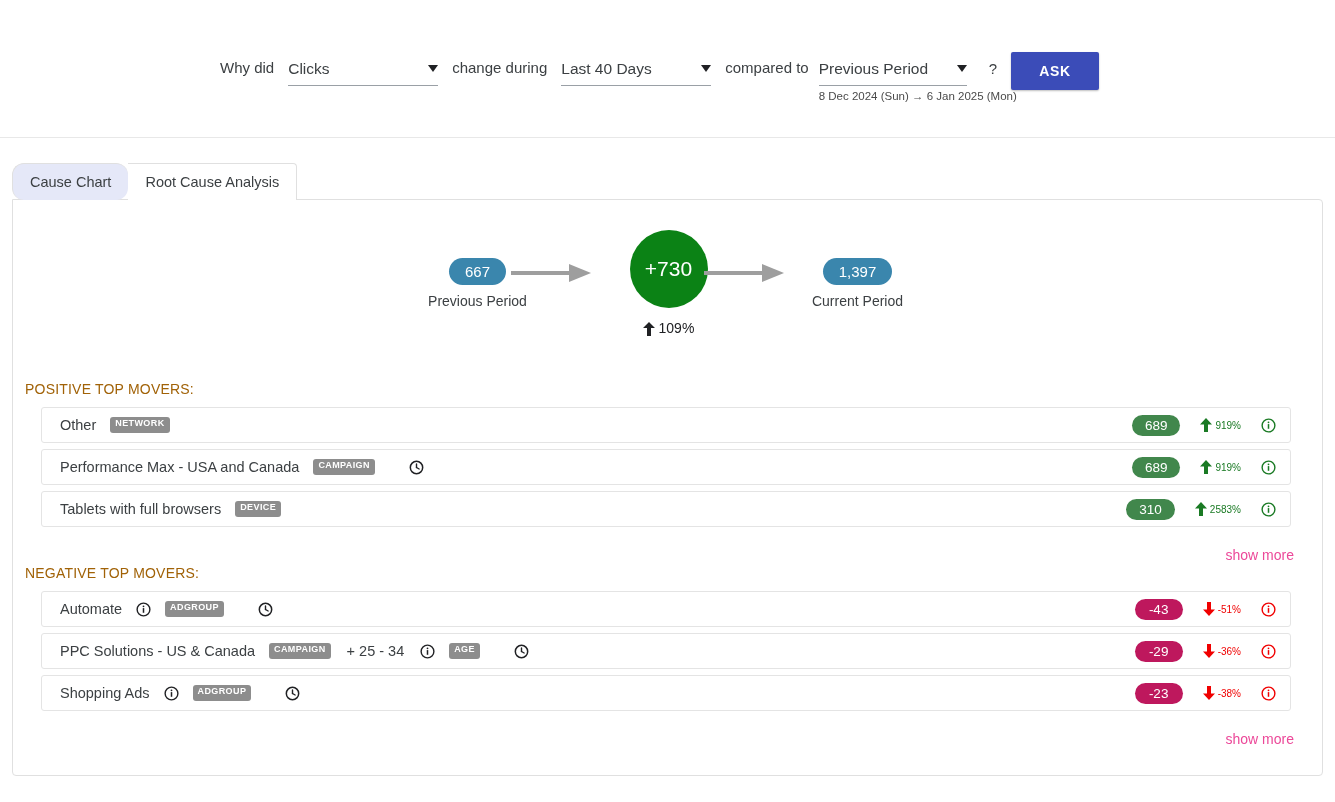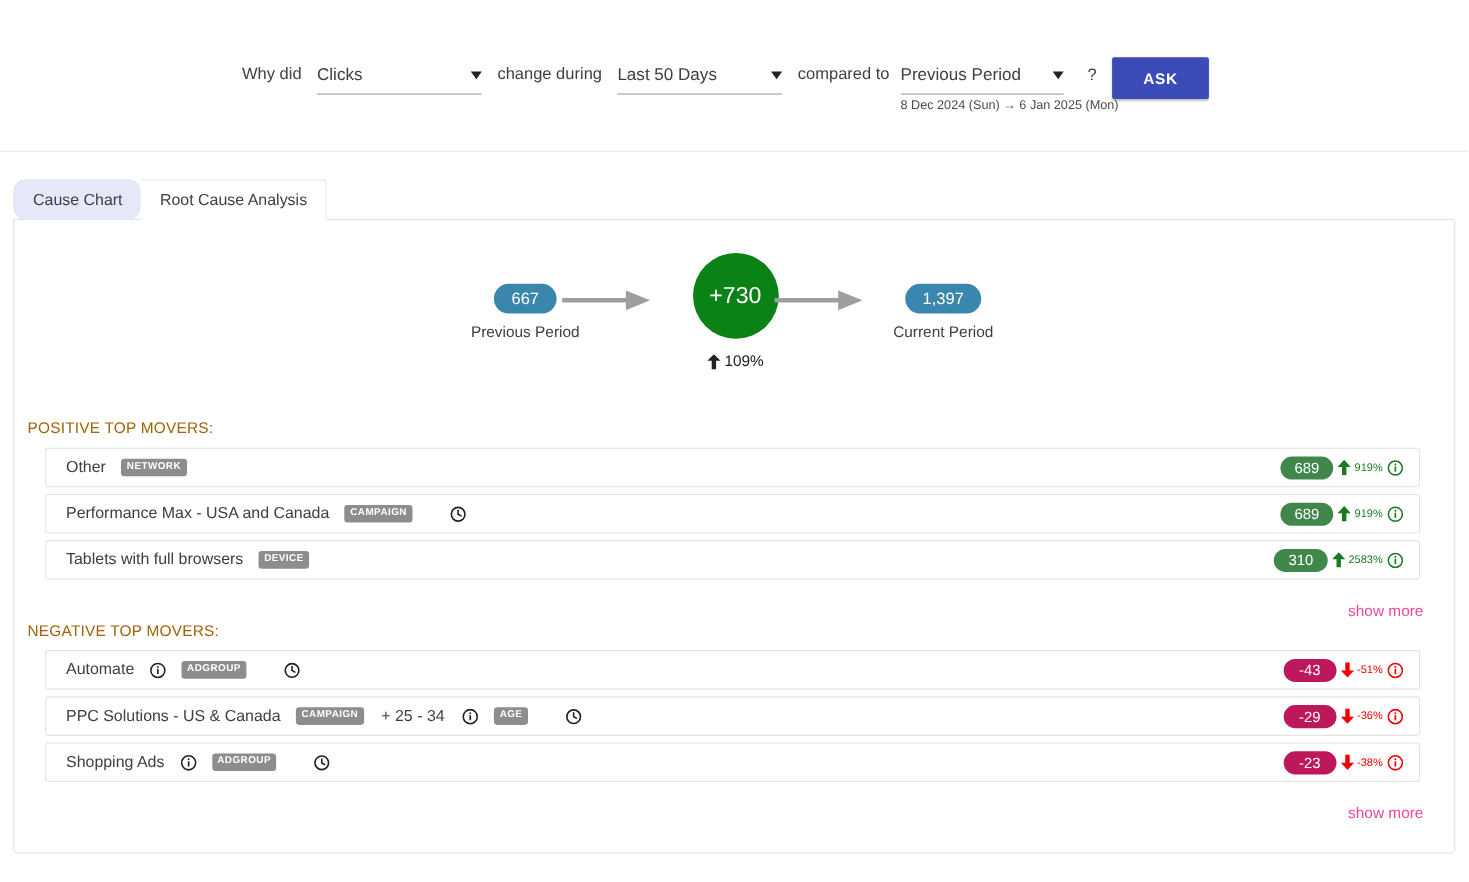--- a/index.html
+++ b/index.html
@@ -222,21 +222,21 @@
   .row-left {
     display: flex;
     gap: 14px;
     font-size: 14.5px;
     color: #3c4043;
     white-space: nowrap;
   }
   .row-right {
     display: flex;
     align-items: center;
-    gap: 4px;
+    gap: 20px;
     white-space: nowrap;
   }
   .dim-badge {
     display: inline-block;
     background: #8d8d8d;
     color: #ffffff;
     font-size: 9px;
     font-weight: bold;
     letter-spacing: 0.4px;
     border-radius: 3px;
@@ -288,21 +288,21 @@
     <span class="q-text">Why did</span>
 
     <div class="q-select metric">
       <span class="q-val">Clicks</span>
       <span class="caret"></span>
     </div>
 
     <span class="q-text">change during</span>
 
     <div class="q-select period">
-      <span class="q-val">Last 50 Days</span>
+      <span class="q-val">Last 40 Days</span>
       <span class="caret"></span>
     </div>
 
     <span class="q-text">compared to</span>
 
     <div id="compare-wrap">
       <div class="q-select compare">
         <span class="q-val">Previous Period</span>
         <span class="caret"></span>
       </div>

